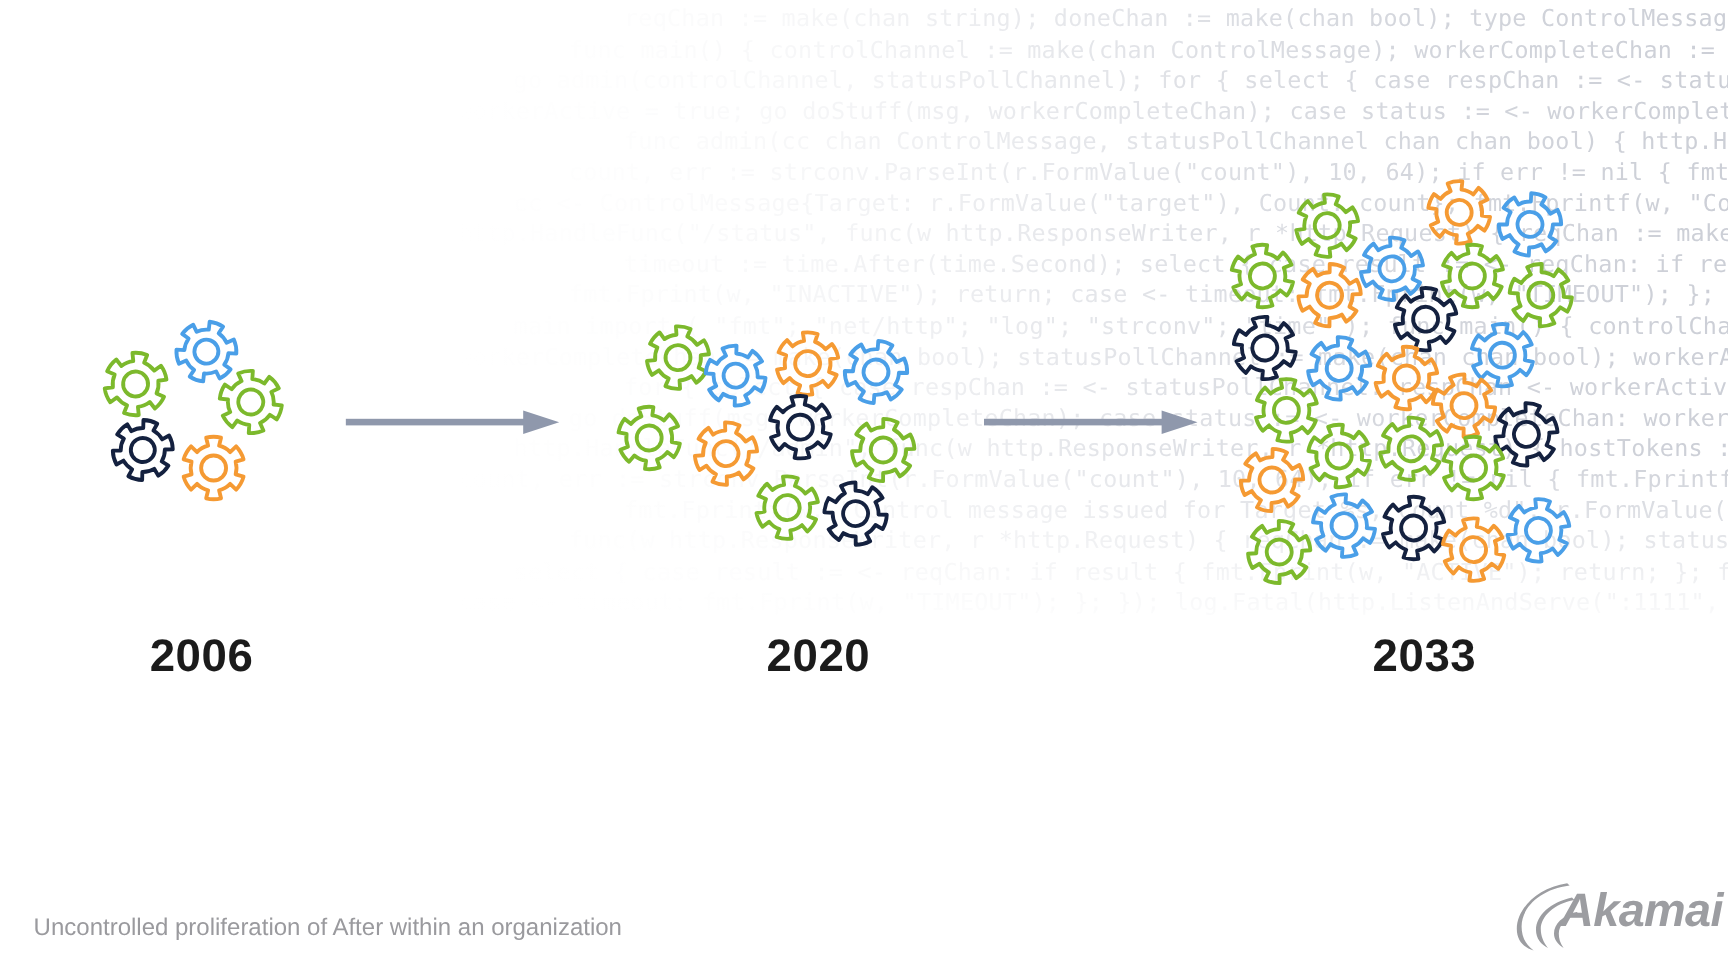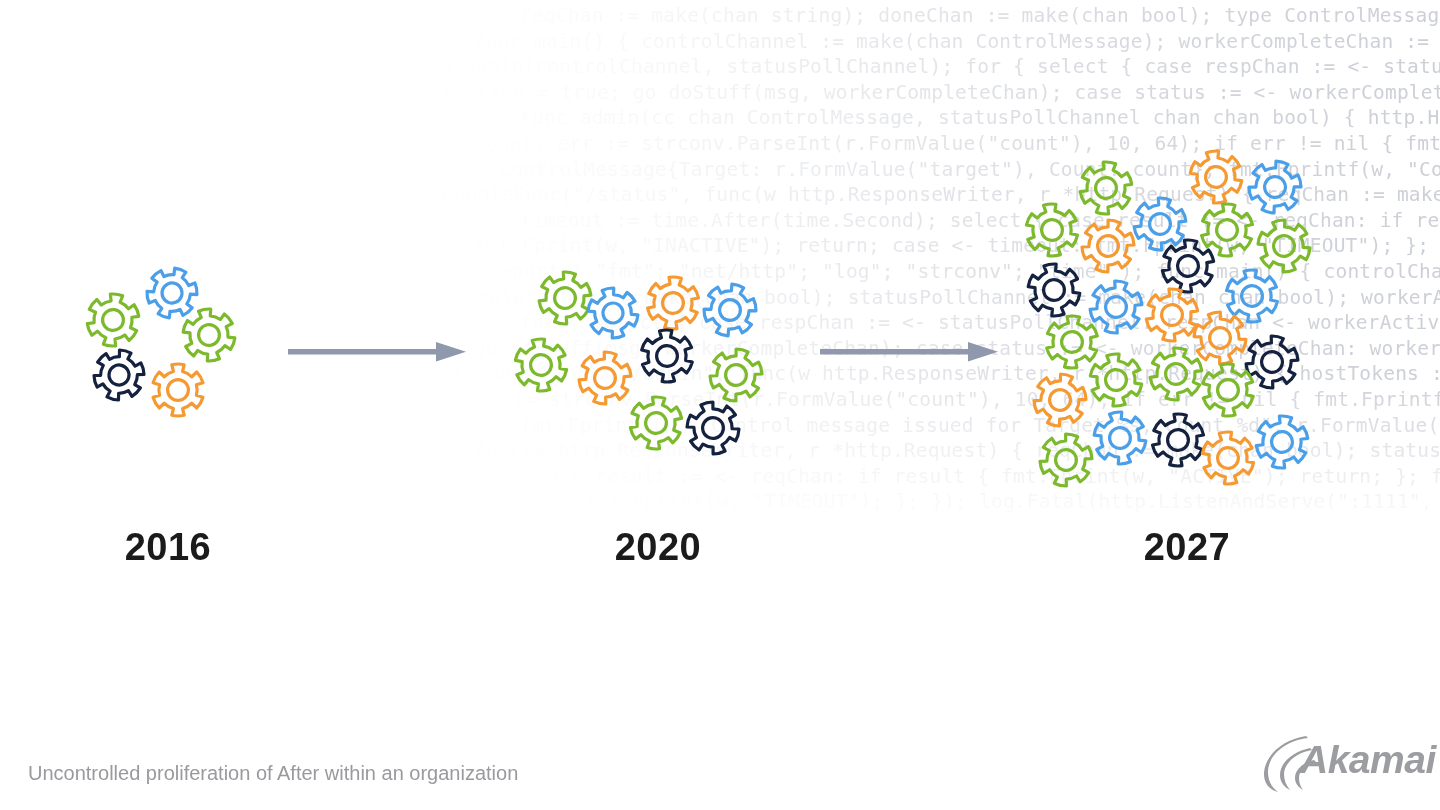--- a/index.html
+++ b/index.html
@@ -192,21 +192,21 @@
             <circle cx="0" cy="0" r="10.00" fill="none" stroke="#14213f" stroke-width="3.2"></circle>
           </svg>
         </div>
         <div class="gear" style="left: 73px; top: 105px; width: 60px; height: 60px; transform: rotate(0deg);">
           <svg width="60" height="60" viewBox="-30 -30 60 60">
             <path d="M -6.20 -25.25 A 26 26 0 0 1 6.20 -25.25 L 4.56 -18.56 A 19.11 19.11 0 0 1 13.79 -13.23 L 18.77 -18.00 A 26 26 0 0 1 24.97 -7.25 L 18.35 -5.33 A 19.11 19.11 0 0 1 18.35 5.33 L 24.97 7.25 A 26 26 0 0 1 18.77 18.00 L 13.79 13.23 A 19.11 19.11 0 0 1 4.56 18.56 L 6.20 25.25 A 26 26 0 0 1 -6.20 25.25 L -4.56 18.56 A 19.11 19.11 0 0 1 -13.79 13.23 L -18.77 18.00 A 26 26 0 0 1 -24.97 7.25 L -18.35 5.33 A 19.11 19.11 0 0 1 -18.35 -5.33 L -24.97 -7.25 A 26 26 0 0 1 -18.77 -18.00 L -13.79 -13.23 A 19.11 19.11 0 0 1 -4.56 -18.56 Z" fill="none" stroke="#f59a33" stroke-width="3.2" stroke-linejoin="round" stroke-linecap="round"></path>
             <circle cx="0" cy="0" r="10.40" fill="none" stroke="#f59a33" stroke-width="3.2"></circle>
           </svg>
         </div>
       </div>
-      <div class="year-label" style="left: 88px; top: 526px; width: 160px;">2016</div>
+      <div class="year-label" style="left: 88px; top: 526px; width: 160px;">2006</div>
       <div class="cluster" style="left: 508px; top: 268px; width: 265px; height: 185px;">
         <div class="gear" style="left: 27px; top: 0px; width: 60px; height: 60px; transform: rotate(10deg);">
           <svg width="60" height="60" viewBox="-30 -30 60 60">
             <path d="M -6.20 -25.25 A 26 26 0 0 1 6.20 -25.25 L 4.56 -18.56 A 19.11 19.11 0 0 1 13.79 -13.23 L 18.77 -18.00 A 26 26 0 0 1 24.97 -7.25 L 18.35 -5.33 A 19.11 19.11 0 0 1 18.35 5.33 L 24.97 7.25 A 26 26 0 0 1 18.77 18.00 L 13.79 13.23 A 19.11 19.11 0 0 1 4.56 18.56 L 6.20 25.25 A 26 26 0 0 1 -6.20 25.25 L -4.56 18.56 A 19.11 19.11 0 0 1 -13.79 13.23 L -18.77 18.00 A 26 26 0 0 1 -24.97 7.25 L -18.35 5.33 A 19.11 19.11 0 0 1 -18.35 -5.33 L -24.97 -7.25 A 26 26 0 0 1 -18.77 -18.00 L -13.79 -13.23 A 19.11 19.11 0 0 1 -4.56 -18.56 Z" fill="none" stroke="#7cb92c" stroke-width="3.2" stroke-linejoin="round" stroke-linecap="round"></path>
             <circle cx="0" cy="0" r="10.40" fill="none" stroke="#7cb92c" stroke-width="3.2"></circle>
           </svg>
         </div>
         <div class="gear" style="left: 76px; top: 16px; width: 58px; height: 58px; transform: rotate(-12deg);">
           <svg width="58" height="58" viewBox="-29 -29 58 58">
             <path d="M -5.96 -24.28 A 25 25 0 0 1 5.96 -24.28 L 4.38 -17.84 A 18.375 18.375 0 0 1 13.26 -12.72 L 18.04 -17.30 A 25 25 0 0 1 24.01 -6.97 L 17.65 -5.13 A 18.375 18.375 0 0 1 17.65 5.13 L 24.01 6.97 A 25 25 0 0 1 18.04 17.30 L 13.26 12.72 A 18.375 18.375 0 0 1 4.38 17.84 L 5.96 24.28 A 25 25 0 0 1 -5.96 24.28 L -4.38 17.84 A 18.375 18.375 0 0 1 -13.26 12.72 L -18.04 17.30 A 25 25 0 0 1 -24.01 6.97 L -17.65 5.13 A 18.375 18.375 0 0 1 -17.65 -5.13 L -24.01 -6.97 A 25 25 0 0 1 -18.04 -17.30 L -13.26 -12.72 A 18.375 18.375 0 0 1 -4.38 -17.84 Z" fill="none" stroke="#4a9fe8" stroke-width="3.2" stroke-linejoin="round" stroke-linecap="round"></path>
@@ -255,21 +255,21 @@
             <circle cx="0" cy="0" r="10.40" fill="none" stroke="#7cb92c" stroke-width="3.2"></circle>
           </svg>
         </div>
         <div class="gear" style="left: 175px; top: 130px; width: 60px; height: 60px; transform: rotate(-14deg);">
           <svg width="60" height="60" viewBox="-30 -30 60 60">
             <path d="M -6.20 -25.25 A 26 26 0 0 1 6.20 -25.25 L 4.56 -18.56 A 19.11 19.11 0 0 1 13.79 -13.23 L 18.77 -18.00 A 26 26 0 0 1 24.97 -7.25 L 18.35 -5.33 A 19.11 19.11 0 0 1 18.35 5.33 L 24.97 7.25 A 26 26 0 0 1 18.77 18.00 L 13.79 13.23 A 19.11 19.11 0 0 1 4.56 18.56 L 6.20 25.25 A 26 26 0 0 1 -6.20 25.25 L -4.56 18.56 A 19.11 19.11 0 0 1 -13.79 13.23 L -18.77 18.00 A 26 26 0 0 1 -24.97 7.25 L -18.35 5.33 A 19.11 19.11 0 0 1 -18.35 -5.33 L -24.97 -7.25 A 26 26 0 0 1 -18.77 -18.00 L -13.79 -13.23 A 19.11 19.11 0 0 1 -4.56 -18.56 Z" fill="none" stroke="#14213f" stroke-width="3.2" stroke-linejoin="round" stroke-linecap="round"></path>
             <circle cx="0" cy="0" r="10.40" fill="none" stroke="#14213f" stroke-width="3.2"></circle>
           </svg>
         </div>
       </div>
-      <div class="year-label" style="left: 578px; top: 526px; width: 160px;">2020</div>
+      <div class="year-label" style="left: 602px; top: 526px; width: 160px;">2020</div>
       <div class="cluster" style="left: 1020px; top: 152px; width: 300px; height: 340px;">
         <div class="gear" style="left: 56px; top: 6px; width: 60px; height: 60px; transform: rotate(8deg);">
           <svg width="60" height="60" viewBox="-30 -30 60 60">
             <path d="M -6.20 -25.25 A 26 26 0 0 1 6.20 -25.25 L 4.56 -18.56 A 19.11 19.11 0 0 1 13.79 -13.23 L 18.77 -18.00 A 26 26 0 0 1 24.97 -7.25 L 18.35 -5.33 A 19.11 19.11 0 0 1 18.35 5.33 L 24.97 7.25 A 26 26 0 0 1 18.77 18.00 L 13.79 13.23 A 19.11 19.11 0 0 1 4.56 18.56 L 6.20 25.25 A 26 26 0 0 1 -6.20 25.25 L -4.56 18.56 A 19.11 19.11 0 0 1 -13.79 13.23 L -18.77 18.00 A 26 26 0 0 1 -24.97 7.25 L -18.35 5.33 A 19.11 19.11 0 0 1 -18.35 -5.33 L -24.97 -7.25 A 26 26 0 0 1 -18.77 -18.00 L -13.79 -13.23 A 19.11 19.11 0 0 1 -4.56 -18.56 Z" fill="none" stroke="#7cb92c" stroke-width="3.2" stroke-linejoin="round" stroke-linecap="round"></path>
             <circle cx="0" cy="0" r="10.40" fill="none" stroke="#7cb92c" stroke-width="3.2"></circle>
           </svg>
         </div>
         <div class="gear" style="left: 166px; top: -5px; width: 60px; height: 60px; transform: rotate(-8deg);">
           <svg width="60" height="60" viewBox="-30 -30 60 60">
             <path d="M -6.20 -25.25 A 26 26 0 0 1 6.20 -25.25 L 4.56 -18.56 A 19.11 19.11 0 0 1 13.79 -13.23 L 18.77 -18.00 A 26 26 0 0 1 24.97 -7.25 L 18.35 -5.33 A 19.11 19.11 0 0 1 18.35 5.33 L 24.97 7.25 A 26 26 0 0 1 18.77 18.00 L 13.79 13.23 A 19.11 19.11 0 0 1 4.56 18.56 L 6.20 25.25 A 26 26 0 0 1 -6.20 25.25 L -4.56 18.56 A 19.11 19.11 0 0 1 -13.79 13.23 L -18.77 18.00 A 26 26 0 0 1 -24.97 7.25 L -18.35 5.33 A 19.11 19.11 0 0 1 -18.35 -5.33 L -24.97 -7.25 A 26 26 0 0 1 -18.77 -18.00 L -13.79 -13.23 A 19.11 19.11 0 0 1 -4.56 -18.56 Z" fill="none" stroke="#f59a33" stroke-width="3.2" stroke-linejoin="round" stroke-linecap="round"></path>
@@ -408,21 +408,21 @@
             <circle cx="0" cy="0" r="10.40" fill="none" stroke="#f59a33" stroke-width="3.2"></circle>
           </svg>
         </div>
         <div class="gear" style="left: 232px; top: 260px; width: 60px; height: 60px; transform: rotate(8deg);">
           <svg width="60" height="60" viewBox="-30 -30 60 60">
             <path d="M -6.20 -25.25 A 26 26 0 0 1 6.20 -25.25 L 4.56 -18.56 A 19.11 19.11 0 0 1 13.79 -13.23 L 18.77 -18.00 A 26 26 0 0 1 24.97 -7.25 L 18.35 -5.33 A 19.11 19.11 0 0 1 18.35 5.33 L 24.97 7.25 A 26 26 0 0 1 18.77 18.00 L 13.79 13.23 A 19.11 19.11 0 0 1 4.56 18.56 L 6.20 25.25 A 26 26 0 0 1 -6.20 25.25 L -4.56 18.56 A 19.11 19.11 0 0 1 -13.79 13.23 L -18.77 18.00 A 26 26 0 0 1 -24.97 7.25 L -18.35 5.33 A 19.11 19.11 0 0 1 -18.35 -5.33 L -24.97 -7.25 A 26 26 0 0 1 -18.77 -18.00 L -13.79 -13.23 A 19.11 19.11 0 0 1 -4.56 -18.56 Z" fill="none" stroke="#4a9fe8" stroke-width="3.2" stroke-linejoin="round" stroke-linecap="round"></path>
             <circle cx="0" cy="0" r="10.40" fill="none" stroke="#4a9fe8" stroke-width="3.2"></circle>
           </svg>
         </div>
       </div>
-      <div class="year-label" style="left: 1107px; top: 526px; width: 160px;">2027</div>
+      <div class="year-label" style="left: 1107px; top: 526px; width: 160px;">2033</div>
       <div class="arrow" style="left: 288px; top: 340px; width: 178px; height: 24px;"><svg width="178" height="24" viewBox="0 0 178 24">
           <rect x="0" y="9" width="150" height="5.5" fill="#8f98ac"></rect>
           <polygon points="148,2 178,11.8 148,21.6" fill="#8f98ac"></polygon>
         </svg></div>
       <div class="arrow" style="left: 820px; top: 340px; width: 178px; height: 24px;"><svg width="178" height="24" viewBox="0 0 178 24">
           <rect x="0" y="9" width="150" height="5.5" fill="#8f98ac"></rect>
           <polygon points="148,2 178,11.8 148,21.6" fill="#8f98ac"></polygon>
         </svg></div>
     </div>
 

